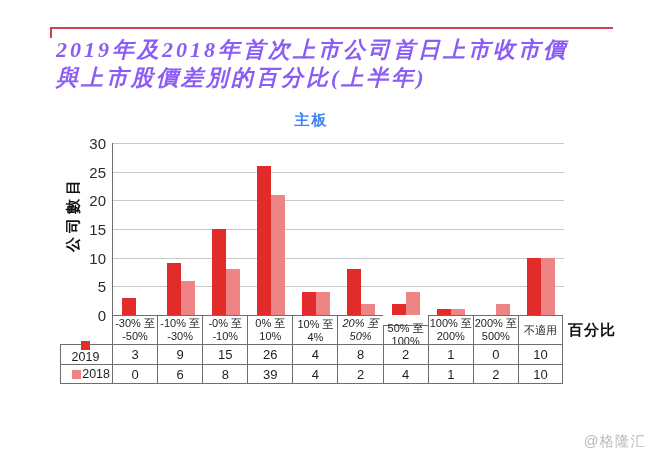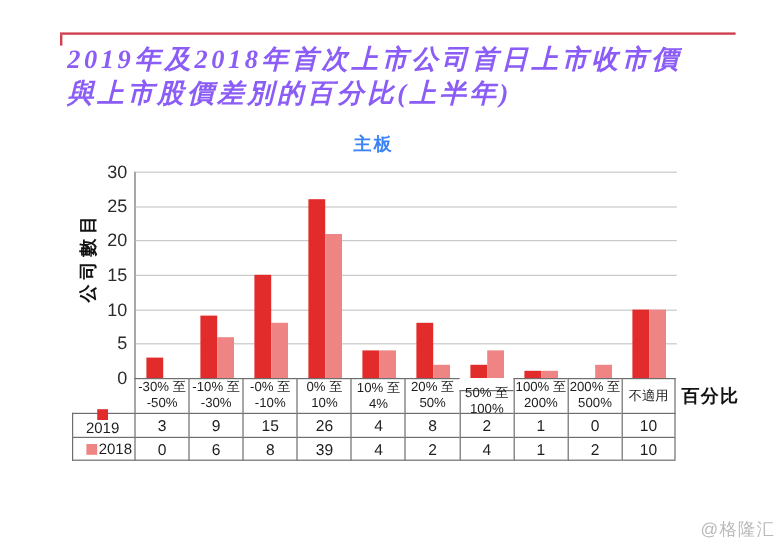--- a/index.html
+++ b/index.html
@@ -117,21 +117,21 @@
         <span>-10%</span>
       </div>
       <div class="cell hcell" style="border-color: rgb(110, 110, 110);">
         <span>0% 至</span>
         <span>10%</span>
       </div>
       <div class="cell hcell" style="border-color: rgb(110, 110, 110); justify-content: flex-end;">
         <span>10% 至</span>
         <span>4%</span>
       </div>
-      <div class="cell hcell" style="border-color: rgb(110, 110, 110);">
+      <div class="cell hcell" style="border-color: rgb(110, 110, 110); font-style: italic;">
         <span>20% 至</span>
         <span>50%</span>
       </div>
       <div class="cell hcell" style="border-color: rgb(110, 110, 110); margin-top: 10px;">
         <span>50% 至</span>
         <span>100%</span>
       </div>
       <div class="cell hcell" style="border-color: rgb(110, 110, 110);">
         <span>100% 至</span>
         <span>200%</span>

